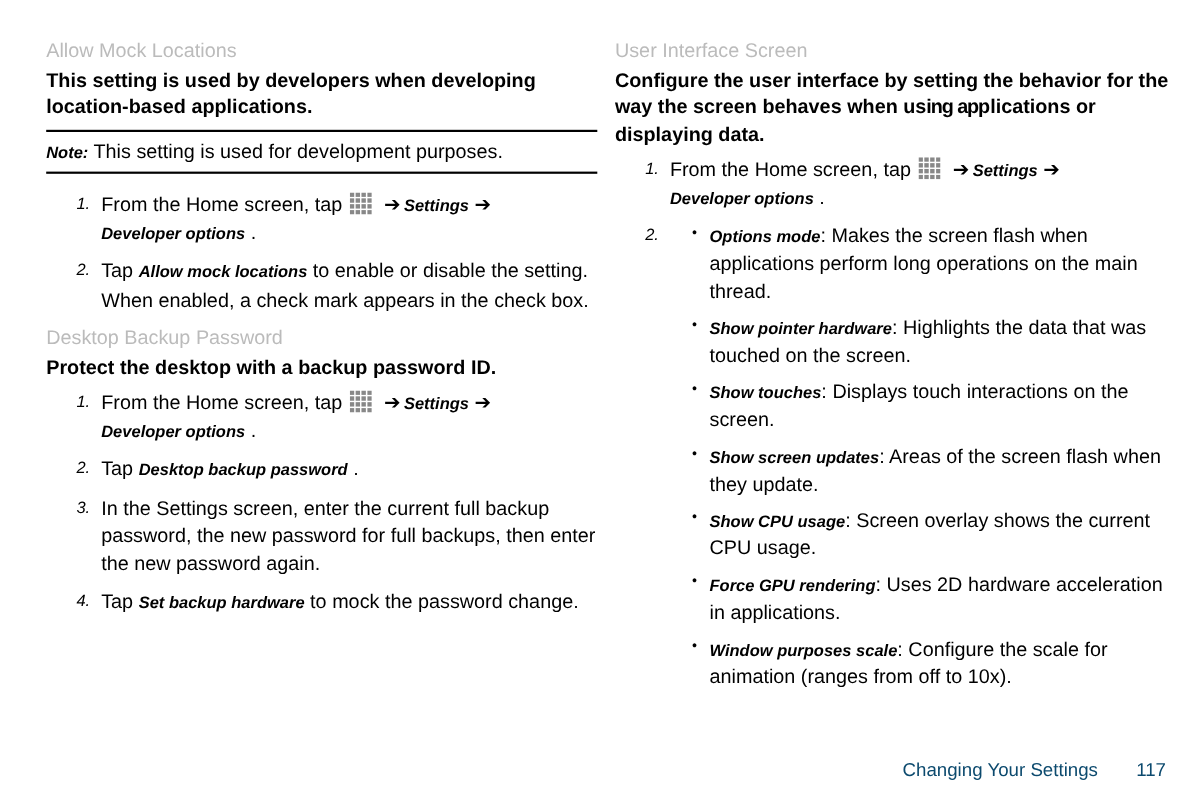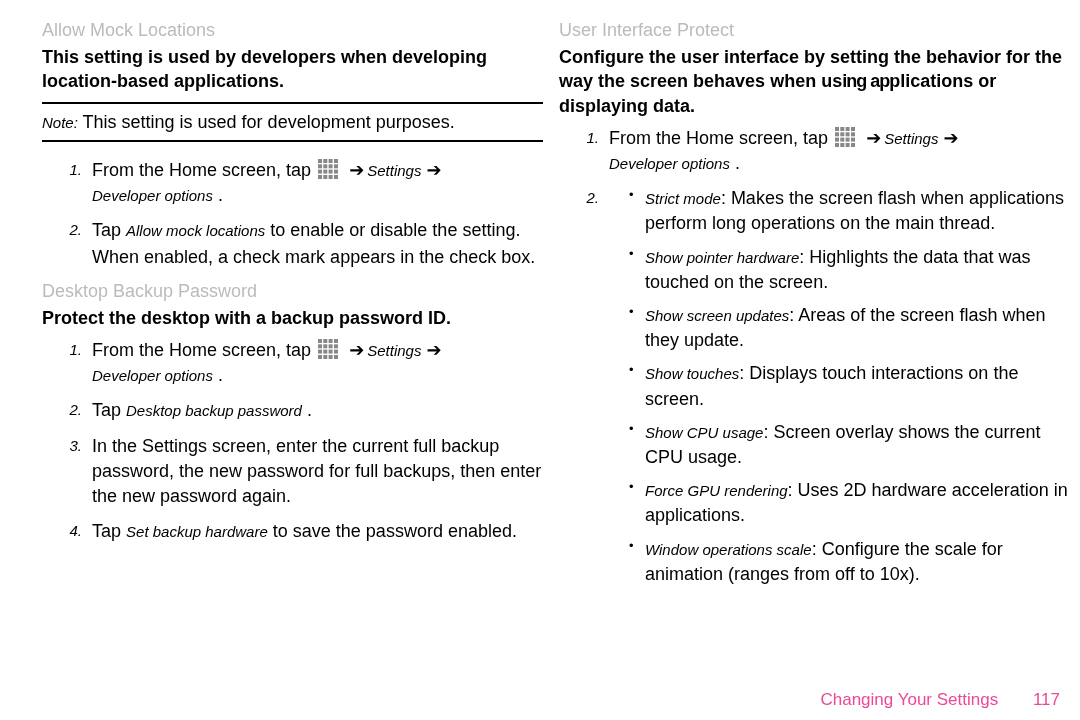--- a/index.html
+++ b/index.html
@@ -7,21 +7,21 @@
     padding: 0;
     font-family: Arial, Helvetica, sans-serif;
     font-size: 18px;
     color: #000;
     background: #fff;
     width: 1080px;
     height: 720px;
   }
   .page {
     display: flex;
-    padding: 14px 10px 0 42px;
+    padding: 30px 10px 0 42px;
     box-sizing: border-box;
     height: 660px;
   }
   .col {
     box-sizing: border-box;
   }
   .col-left { width: 510px; padding-right: 8px; }
   .col-right { width: 520px; padding-left: 8px; }
   .section-head {
     color: #bbb;
@@ -35,37 +35,37 @@
   }
   .note-rule { border: none; border-top: 2px solid #000; margin: 6px 0; }
   .note { margin: 4px 0 6px 0; line-height:1.35; }
   .ol { list-style: none; padding: 0; margin: 4px 0 8px 0; }
   .ol > li { margin: 0 0 10px 0; display: flex; align-items: flex-start; }
   .ol-index { width: 40px; min-width:40px; text-align: right; padding-right: 10px; font-style: italic; font-size: 15px; position:relative; top:3px; }
   .ol-body { flex: 1; line-height: 1.4; }
   .ul { list-style: none; padding: 0; margin: 0 0 0 26px; }
   .ul > li { position: relative; padding-left: 10px; margin: 0 0 8px 0; line-height:1.4; }
   .ul > li::before { content: "•"; position: absolute; left: -6px; top: 0; font-size:13px; }
-  .i-bold { font-style: italic; font-weight: normal; font-size: 15px; }
+  .i-bold { font-style: italic; font-weight: bold; font-size: 15px; }
   .arrow { font-family: sans-serif; letter-spacing:-1px; }
   .grid-icon {
     display: inline-block;
     width: 20px; height: 20px;
     vertical-align: -3px;
     margin: 0 6px 0 2px;
   }
   .grid-icon svg { display:block; }
   .footer {
     position: absolute;
     top: 690px;
     left: 0;
     width: 1060px;
     text-align: right;
     font-size: 17px;
-    color: #ec4899;
+    color: #0c4a6e;
   }
   .footer .pg { display:inline-block; margin-left: 30px; }
   .after-note-space { height: 6px; }
   .continued { margin-top:2px; }
 </style>
 </head>
 <body>
 
 <div class="page">
 
@@ -163,28 +163,28 @@
           <span>Tap </span><span class="i-bold">Desktop backup password</span><span> .</span>
         </span>
       </li>
       <li>
         <span class="ol-index">3.</span>
         <span class="ol-body">In the Settings screen, enter the current full backup password, the new password for full backups, then enter the new password again.</span>
       </li>
       <li>
         <span class="ol-index">4.</span>
         <span class="ol-body">
-          <span>Tap </span><span class="i-bold">Set backup hardware</span><span> to save the password enabled.</span>
+          <span>Tap </span><span class="i-bold">Set backup hardware</span><span> to mock the password change.</span>
         </span>
       </li>
     </ol>
   </div>
 
   <div class="col col-right">
-    <div class="section-head">User Interface Protect</div>
+    <div class="section-head">User Interface Screen</div>
     <p class="para">
       <span>Configure the user interface by setting the behavior for the way the screen behaves when us</span><span style="letter-spacing:-1px;">ing ap</span><span>plications or displaying data.</span>
     </p>
 
     <ol class="ol">
       <li>
         <span class="ol-index">1.</span>
         <span class="ol-body">
           <span>From the Home screen, tap</span>
           <span class="grid-icon">
@@ -212,27 +212,27 @@
           <span class="arrow"> ➔ </span>
           <span class="i-bold">Settings</span>
           <span class="arrow"> ➔ </span><br>
           <span class="i-bold">Developer options</span><span> .</span>
         </span>
       </li>
       <li>
         <span class="ol-index">2.</span>
         <span class="ol-body">
           <ul class="ul">
-            <li><span class="i-bold">Strict mode</span><span>: Makes the screen flash when applications perform long operations on the main thread.</span></li>
+            <li><span class="i-bold">Options mode</span><span>: Makes the screen flash when applications perform long operations on the main thread.</span></li>
             <li><span class="i-bold">Show pointer hardware</span><span>: Highlights the data that was touched on the screen.</span></li>
+            <li><span class="i-bold">Show touches</span><span>: Displays touch interactions on the screen.</span></li>
             <li><span class="i-bold">Show screen updates</span><span>: Areas of the screen flash when they update.</span></li>
-            <li><span class="i-bold">Show touches</span><span>: Displays touch interactions on the screen.</span></li>
             <li><span class="i-bold">Show CPU usage</span><span>: Screen overlay shows the current CPU usage.</span></li>
             <li><span class="i-bold">Force GPU rendering</span><span>: Uses 2D hardware acceleration in applications.</span></li>
-            <li><span class="i-bold">Window operations scale</span><span>: Configure the scale for animation (ranges from off to 10x).</span></li>
+            <li><span class="i-bold">Window purposes scale</span><span>: Configure the scale for animation (ranges from off to 10x).</span></li>
           </ul>
         </span>
       </li>
     </ol>
   </div>
 </div>
 
 <div class="footer">
   <span>Changing Your Settings</span>
   <span class="pg">117</span>

